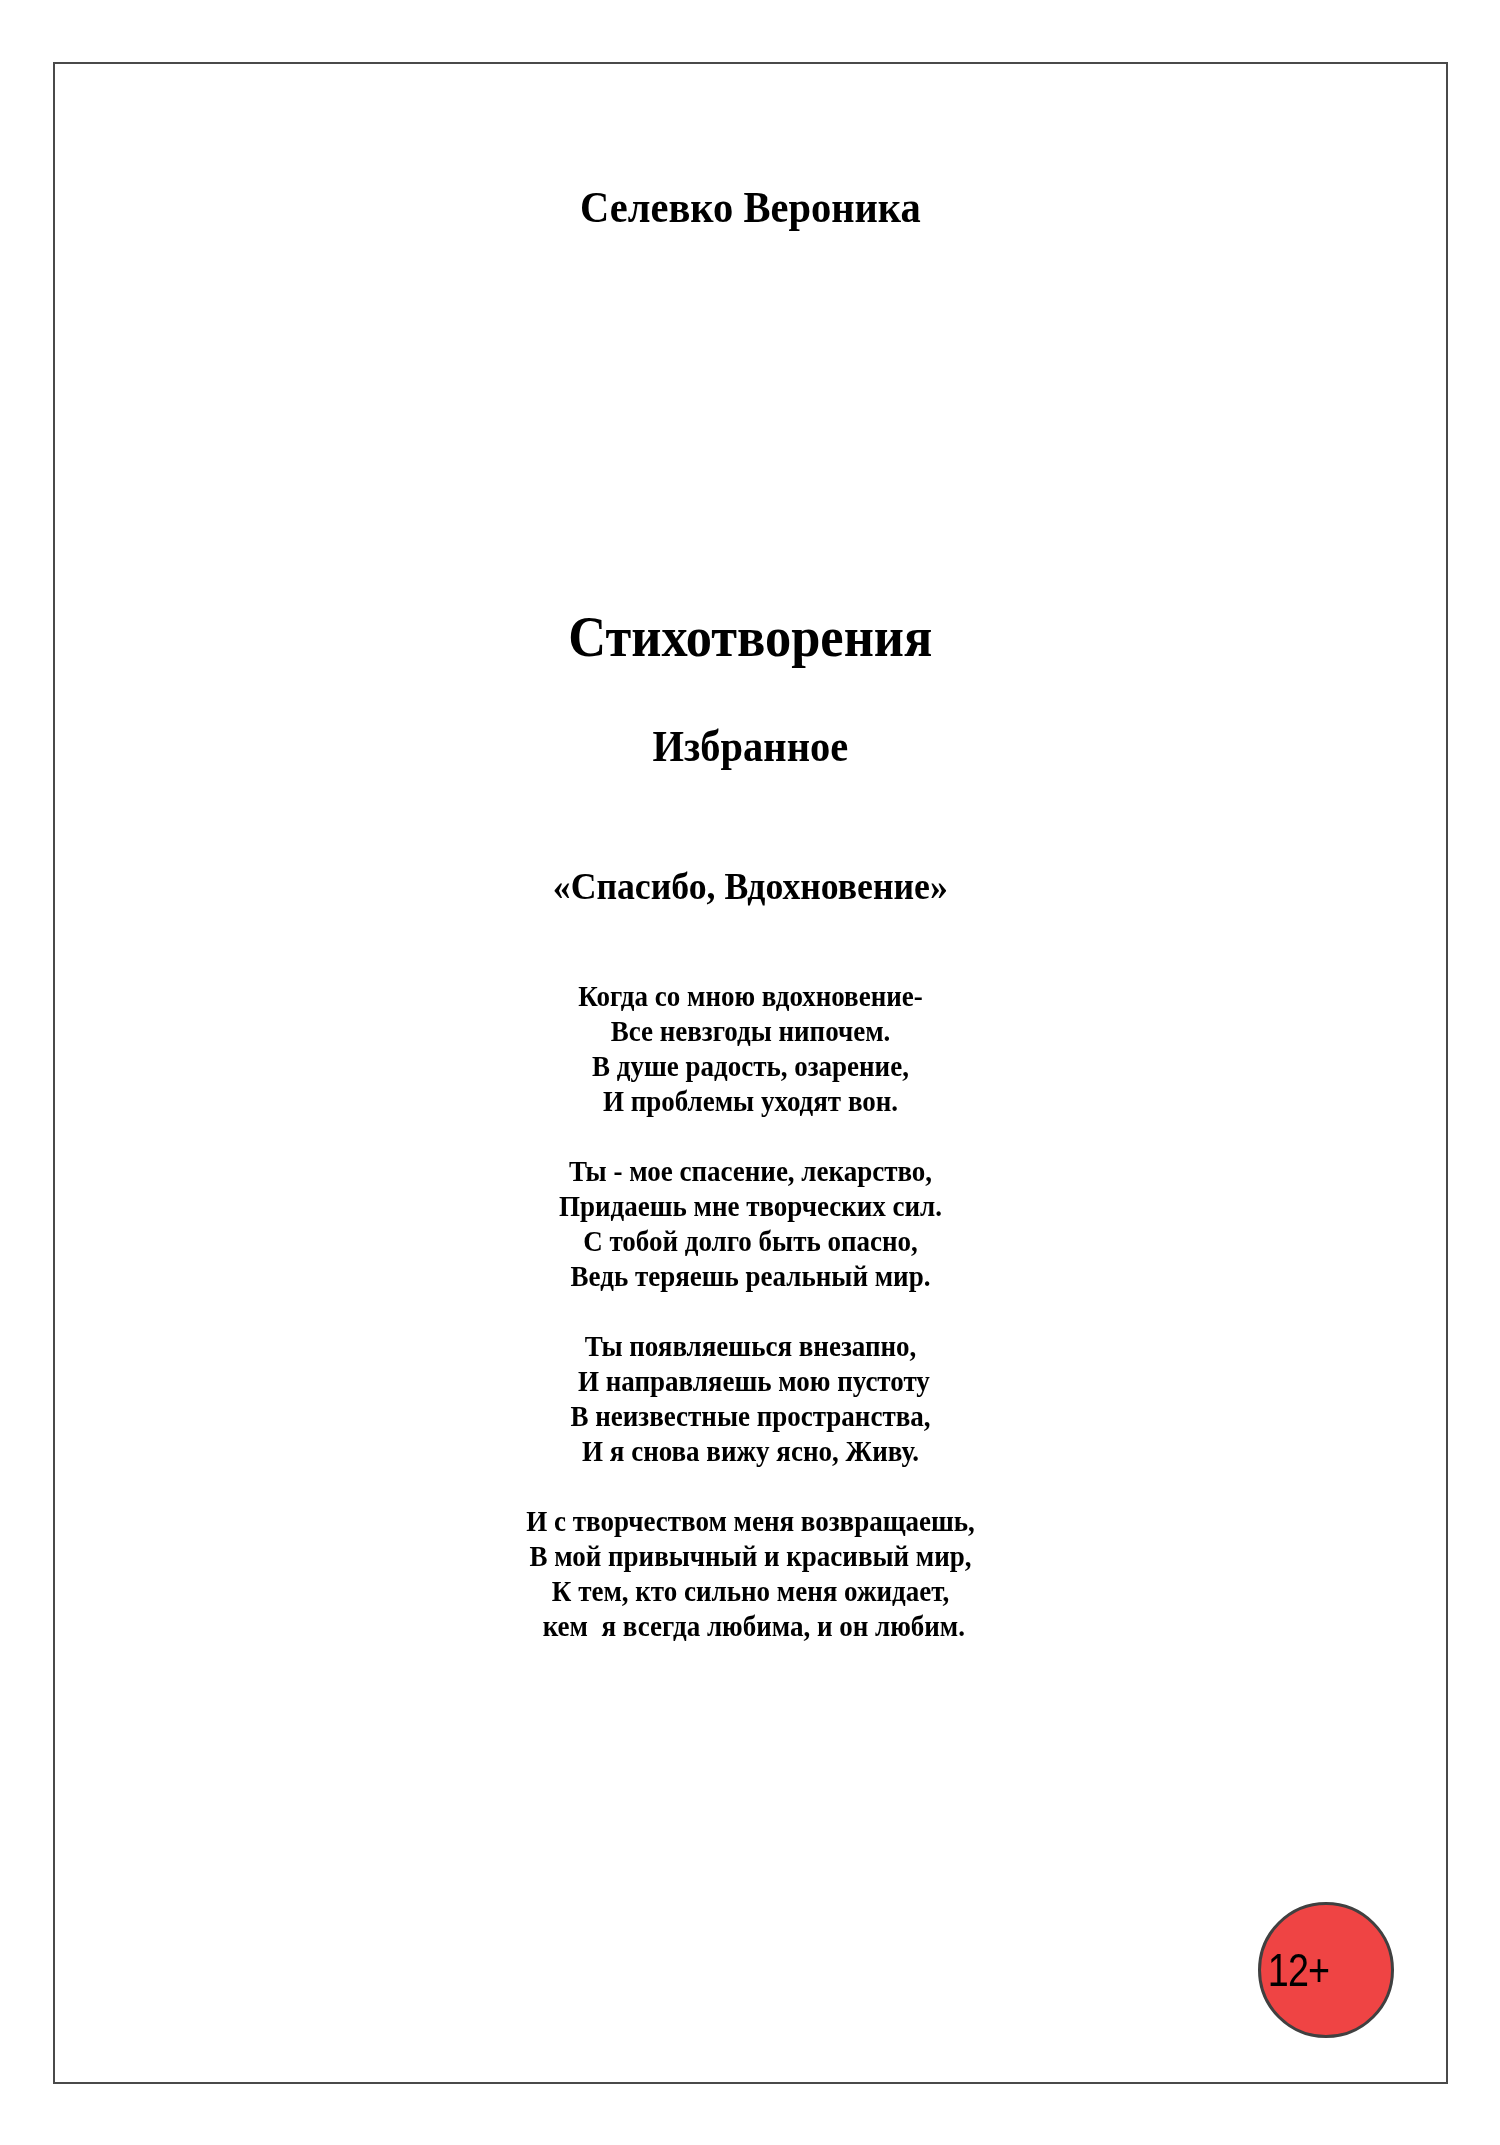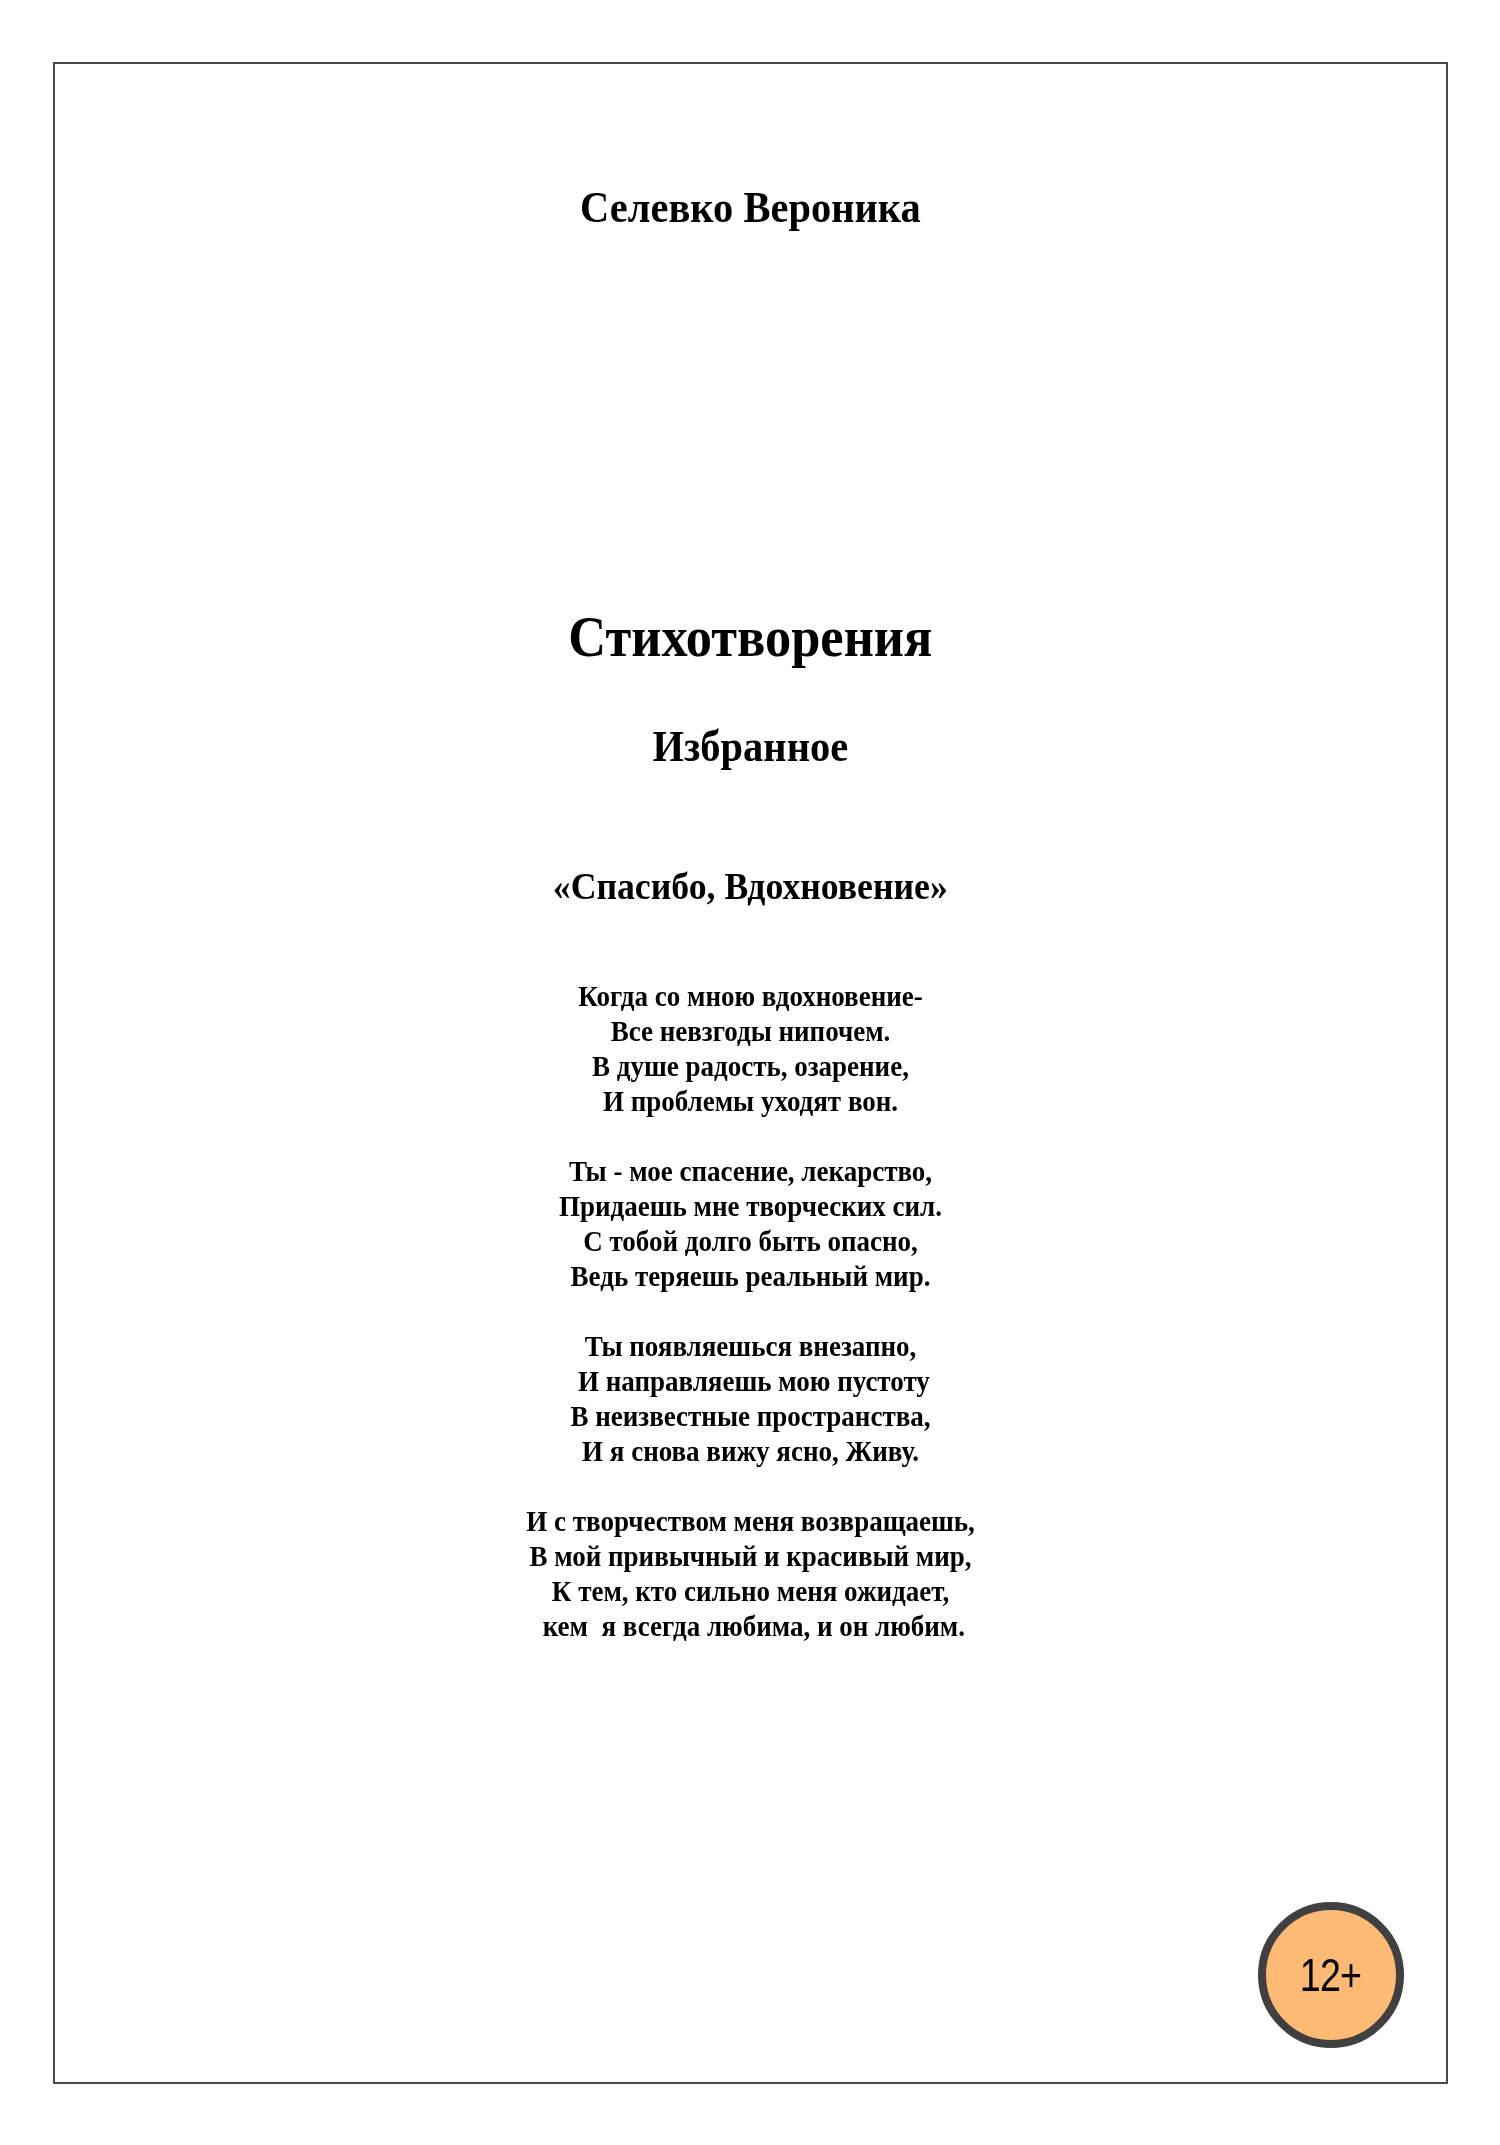--- a/index.html
+++ b/index.html
@@ -80,26 +80,26 @@
       display: block;
       white-space: pre;
       height: 35px;
     }
     .age-badge {
       position: absolute;
       left: 1258px;
       top: 1902px;
       width: 130px;
       height: 130px;
-      border: 8px solid #404040;
+      border: 3px solid #404040;
       border-radius: 50%;
       display: flex;
       align-items: center;
-      justify-content: center;
-      background: #fdba74;
+      justify-content: flex-start;
+      background: #ef4444;
     }
     .age-badge-label {
       font-family: "Liberation Sans", "DejaVu Sans", sans-serif;
       font-size: 46px;
       line-height: 46px;
       font-weight: normal;
       transform: scaleX(0.82);
       letter-spacing: -1px;
     }
   </style>

